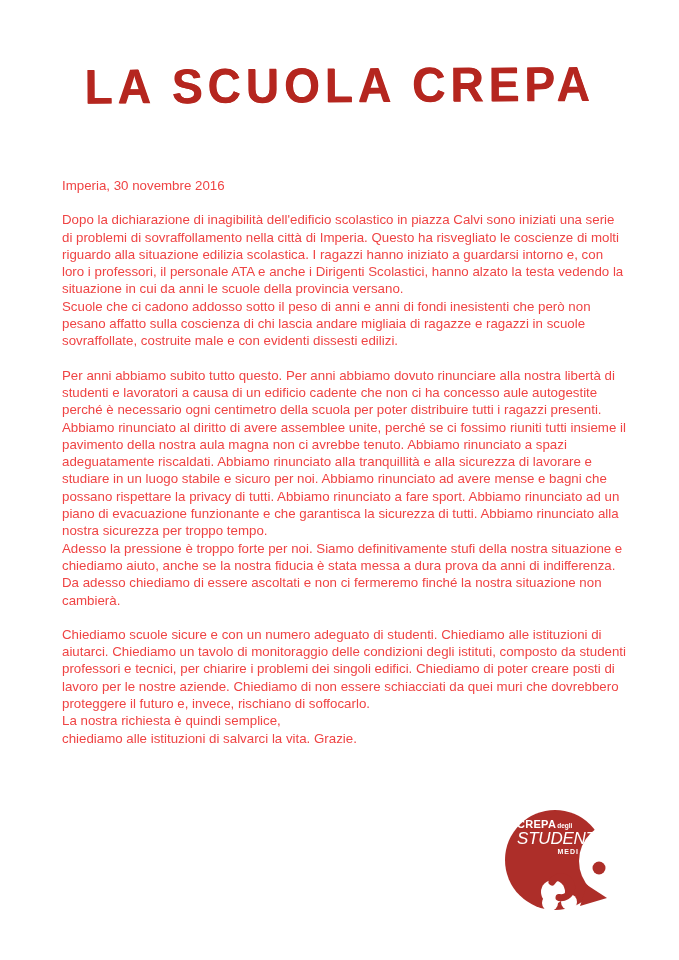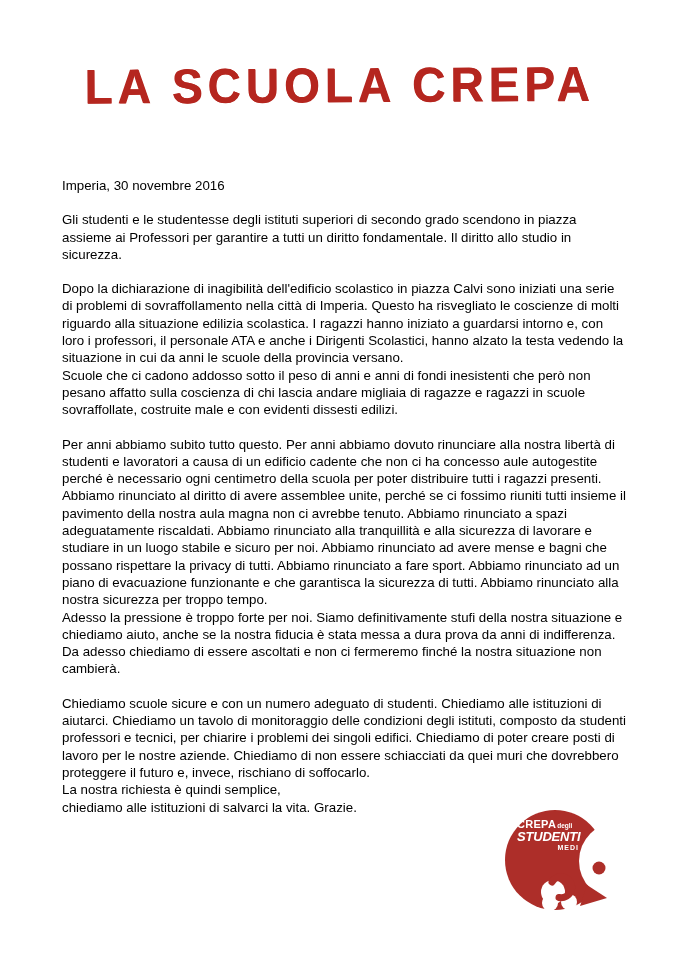--- a/index.html
+++ b/index.html
@@ -20,21 +20,21 @@
     font-size: 46px;
     letter-spacing: 5px;
     color: #b5261f;
     transform: scaleY(1.06) rotate(-0.3deg);
     text-shadow: 0.6px 0.4px 0 #b5261f;
     white-space: nowrap;
   }
   .letter-body {
     position: absolute;
     left: 62px; top: 177px; width: 566px;
-    color: #000000;
+    color: #ef4444;
     font-size: 13.3px;
     line-height: 17.3px;
   }
   .dateline { margin: 0 0 17px 0; }
   .para {
     margin: 0 0 17px 0;
     white-space: pre-line;
   }
   .logo {
     position: absolute;
@@ -44,32 +44,31 @@
   .logo svg { position: absolute; left: 0; top: 0; }
   .logo-text {
     position: absolute;
     left: 14px; top: 13px; width: 66px;
     color: #ffffff;
     line-height: 1.04;
     user-select: none;
   }
   .logo-line1 { font-weight: bold; font-size: 11px; letter-spacing: 0.3px; white-space: nowrap; }
   .logo-degli { font-size: 6.5px; font-weight: bold; margin-left: 1px; letter-spacing: 0; }
-  .logo-line2 { font-weight: bold; font-style: italic; font-size: 13px; letter-spacing: -0.2px; white-space: nowrap; }
+  .logo-line2 { font-weight: normal; font-style: italic; font-size: 17px; letter-spacing: -0.2px; white-space: nowrap; }
   .logo-line3 { font-weight: bold; font-size: 7px; letter-spacing: 1px; text-align: right; padding-right: 4px; }
 </style>
 </head>
 <body>
 
 <h1 class="page-title">LA SCUOLA CREPA</h1>
 
 <div class="letter-body">
   <p class="dateline">Imperia, 30 novembre 2016</p>
 
-  <p class="para">Gli studenti e le studentesse degli istituti superiori di secondo grado scendono in piazza assieme ai Professori per garantire a tutti un diritto fondamentale. Il diritto allo studio in sicurezza.</p>
 
   <p class="para">Dopo la dichiarazione di inagibilità dell'edificio scolastico in piazza Calvi sono iniziati una serie di problemi di sovraffollamento nella città di Imperia. Questo ha risvegliato le coscienze di molti riguardo alla situazione edilizia scolastica. I ragazzi hanno iniziato a guardarsi intorno e, con loro i professori, il personale ATA e anche i Dirigenti Scolastici, hanno alzato la testa vedendo la situazione in cui da anni le scuole della provincia versano.
 Scuole che ci cadono addosso sotto il peso di anni e anni di fondi inesistenti che però non pesano affatto sulla coscienza di chi lascia andare migliaia di ragazze e ragazzi in scuole sovraffollate, costruite male e con evidenti dissesti edilizi.</p>
 
   <p class="para">Per anni abbiamo subito tutto questo. Per anni abbiamo dovuto rinunciare alla nostra libertà di studenti e lavoratori a causa di un edificio cadente che non ci ha concesso aule autogestite perché è necessario ogni centimetro della scuola per poter distribuire tutti i ragazzi presenti. Abbiamo rinunciato al diritto di avere assemblee unite, perché se ci fossimo riuniti tutti insieme il pavimento della nostra aula magna non ci avrebbe tenuto. Abbiamo rinunciato a spazi adeguatamente riscaldati. Abbiamo rinunciato alla tranquillità e alla sicurezza di lavorare e studiare in un luogo stabile e sicuro per noi. Abbiamo rinunciato ad avere mense e bagni che possano rispettare la privacy di tutti. Abbiamo rinunciato a fare sport. Abbiamo rinunciato ad un piano di evacuazione funzionante e che garantisca la sicurezza di tutti. Abbiamo rinunciato alla nostra sicurezza per troppo tempo.
 Adesso la pressione è troppo forte per noi. Siamo definitivamente stufi della nostra situazione e chiediamo aiuto, anche se la nostra fiducia è stata messa a dura prova da anni di indifferenza.
 Da adesso chiediamo di essere ascoltati e non ci fermeremo finché la nostra situazione non cambierà.</p>
 
   <p class="para">Chiediamo scuole sicure e con un numero adeguato di studenti. Chiediamo alle istituzioni di aiutarci. Chiediamo un tavolo di monitoraggio delle condizioni degli istituti, composto da studenti professori e tecnici, per chiarire i problemi dei singoli edifici. Chiediamo di poter creare posti di lavoro per le nostre aziende. Chiediamo di non essere schiacciati da quei muri che dovrebbero proteggere il futuro e, invece, rischiano di soffocarlo.
 La nostra richiesta è quindi semplice,

